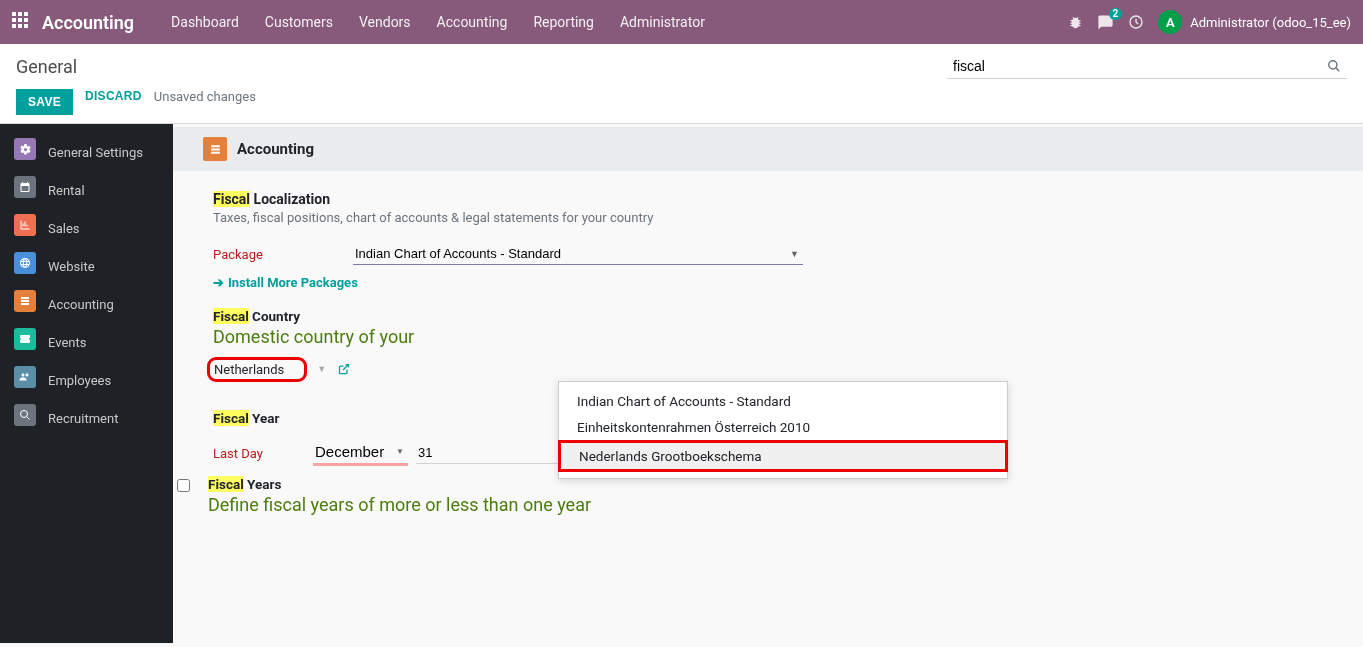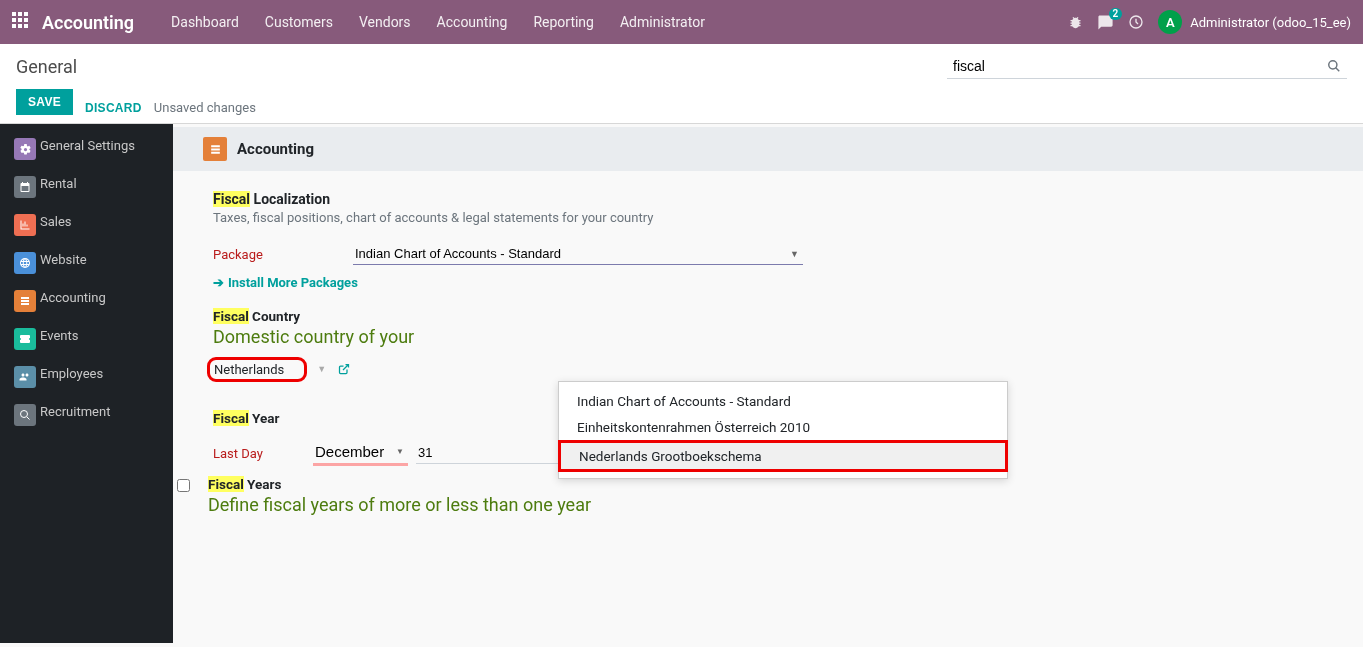--- a/index.html
+++ b/index.html
@@ -18,31 +18,31 @@
   .avatar { width: 24px; height: 24px; border-radius: 50%; background: #00a04a; color: #fff; display: flex; align-items: center; justify-content: center; font-weight: 600; font-size: 13px; }
   .user-name { font-size: 13px; color: #fff; }
   
   
   .cp { background: #fff; border-bottom: 1px solid #d7d7d7; padding: 10px 16px 8px; }
   .cp-top { display: flex; align-items: center; margin-bottom: 10px; }
   .breadcrumb { font-size: 18px; color: #4c4c4c; }
   .searchbox-wrap { margin-left: auto; display: flex; align-items: center; border-bottom: 1px solid #ced4da; width: 400px; }
   .searchbox { border: none; outline: none; padding: 4px 6px; width: 100%; font-size: 14px; }
   .search-mag { padding: 0 6px; color: #6c757d; cursor: pointer; }
-  .cp-bottom { display: flex; align-items: flex-end; gap: 12px; }
+  .cp-bottom { display: flex; align-items: flex-start; gap: 12px; }
   .btn-primary { background: #00a09d; color: #fff; border: none; padding: 6px 12px; font-weight: 600; font-size: 12px; cursor: pointer; letter-spacing: 0.3px; }
   .btn-link-discard { background: none; border: none; color: #00a09d; font-weight: 600; font-size: 12px; cursor: pointer; letter-spacing: 0.3px; }
   .status-msg { color: #6c757d; font-size: 13px; }
   
   
   .main { display: flex; height: calc(647px - 44px - 84px); }
   
   
   .sidebar { width: 173px; background: #1e2226; color: #c8c8c8; padding-top: 6px; flex-shrink: 0; height: 100%; }
-  .side-item { display: flex; align-items: flex-start; padding: 8px 14px; cursor: pointer; gap: 4px; font-size: 13px; }
+  .side-item { display: flex; align-items: flex-end; padding: 8px 14px; cursor: pointer; gap: 12px; font-size: 13px; }
   .side-icon { width: 22px; height: 22px; border-radius: 3px; display: flex; align-items: center; justify-content: center; color: #fff; font-size: 12px; flex-shrink: 0; }
   
   
   .content { flex: 1; overflow-y: auto; background: #f9f9f9; position: relative; }
   .app-header { background: #e9ecef; display: flex; align-items: center; padding: 10px 30px; gap: 10px; margin-top: 3px; }
   .app-icon { width: 24px; height: 24px; background: #e48039; border-radius: 2px; display: flex; align-items: center; justify-content: center; color: #fff; font-size: 13px; }
   .app-title { font-size: 15px; font-weight: 700; color: #212529; }
   
   .settings-body { padding: 20px 40px 20px 40px; position: relative; }
   .section-title { font-size: 14px; font-weight: 700; color: #212529; margin-bottom: 3px; }

